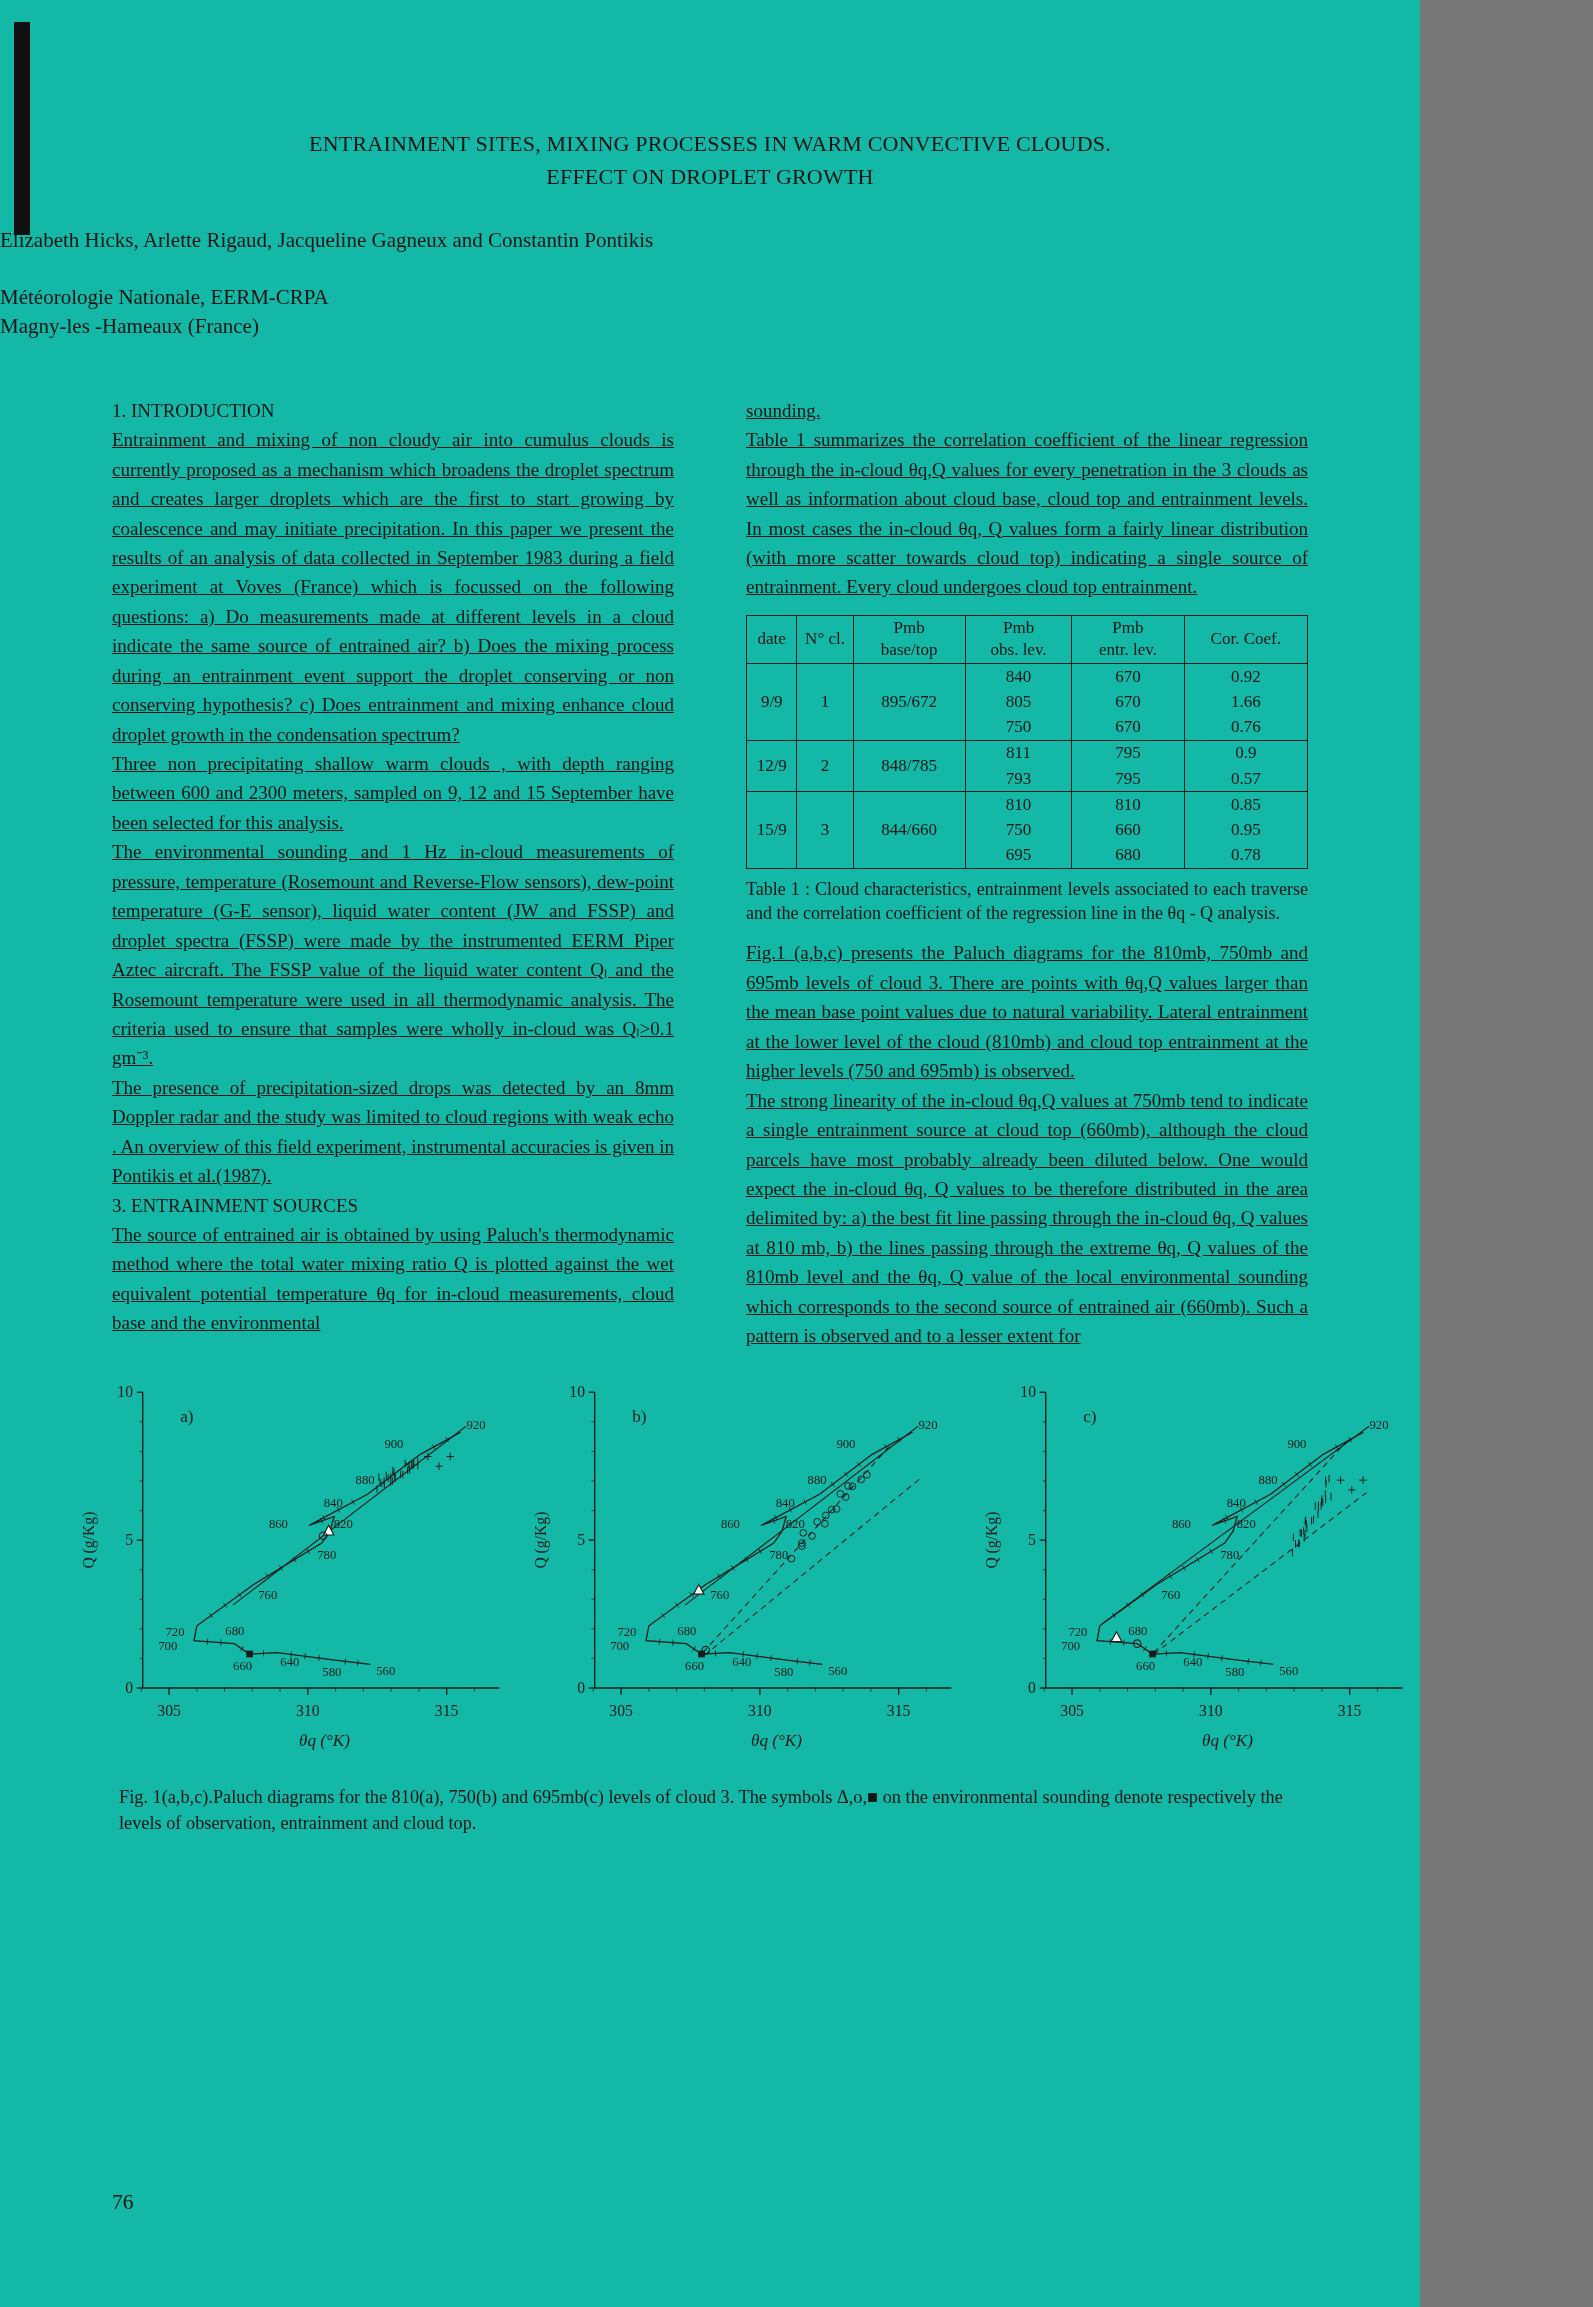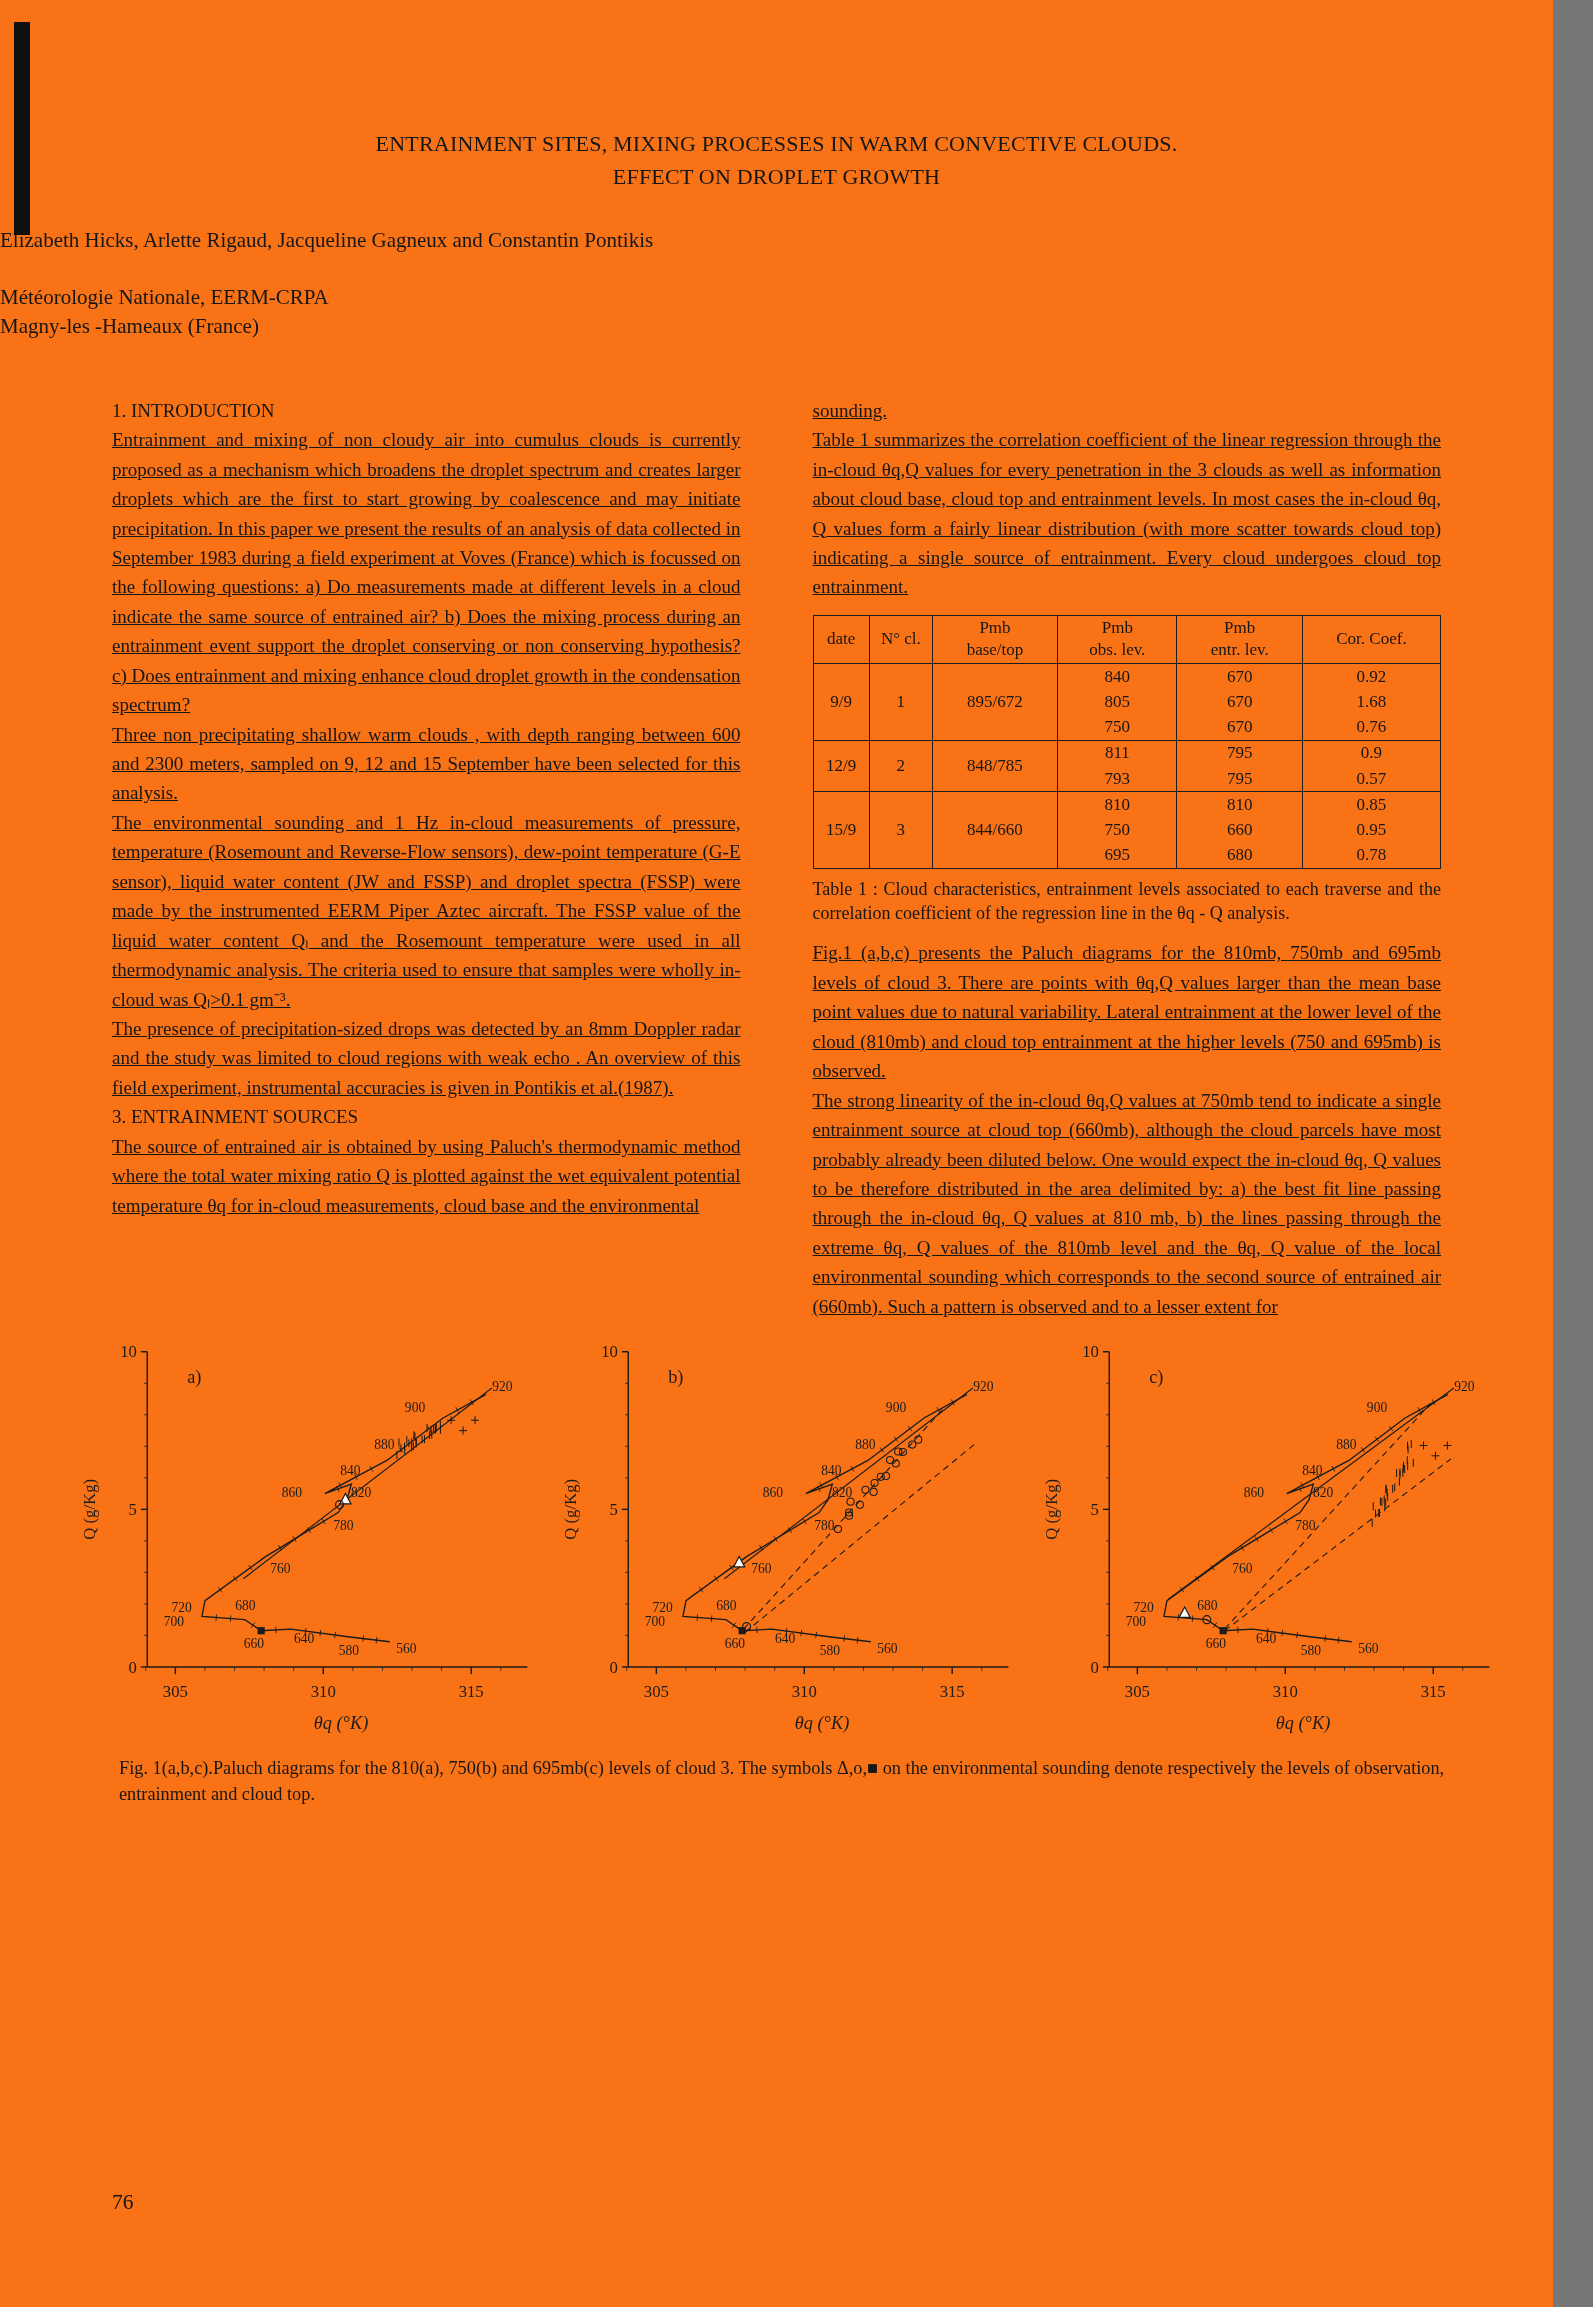--- a/index.html
+++ b/index.html
@@ -1,19 +1,19 @@
 <!DOCTYPE html>
 <html style="font-size:12.7px"><head>
 <meta charset="utf-8">
 <style>
   html,body{margin:0;padding:0;background:#777;}
   .page{
     position:relative;
-    width:1553px;height:2307px;
-    background:#f97316;
+    width:1420px;height:2307px;
+    background:#14b8a6;
     font-family:"Liberation Serif", serif;
     color:#161616;
     overflow:hidden;
   }
   .scan-strip{position:absolute;left:14.3px;top:22px;width:16px;height:213px;background:#101010;}
   .title{padding-top:127px;text-align:center;font-size:22px;line-height:1.5;letter-spacing:0.2px;}
   .authors{font-size:21px;margin-top:35px;}
   .affil{text-align:left;font-size:21px;margin-top:30px;line-height:1.4;}
   .columns{display:flex;margin:54px 112px 0 112px;gap:72px;}
   .col{flex:1;font-size:19px;line-height:1.55;text-align:justify;}
@@ -103,21 +103,21 @@
                 <td rowspan="3">9/9</td>
                 <td rowspan="3">1</td>
                 <td rowspan="3">895/672</td>
                 <td>840</td>
                 <td>670</td>
                 <td>0.92</td>
               </tr>
               <tr>
                 <td>805</td>
                 <td>670</td>
-                <td>1.68</td>
+                <td>1.66</td>
               </tr>
               <tr>
                 <td>750</td>
                 <td>670</td>
                 <td>0.76</td>
               </tr>
               <tr class="gfirst">
                 <td rowspan="2">12/9</td>
                 <td rowspan="2">2</td>
                 <td rowspan="2">848/785</td>

